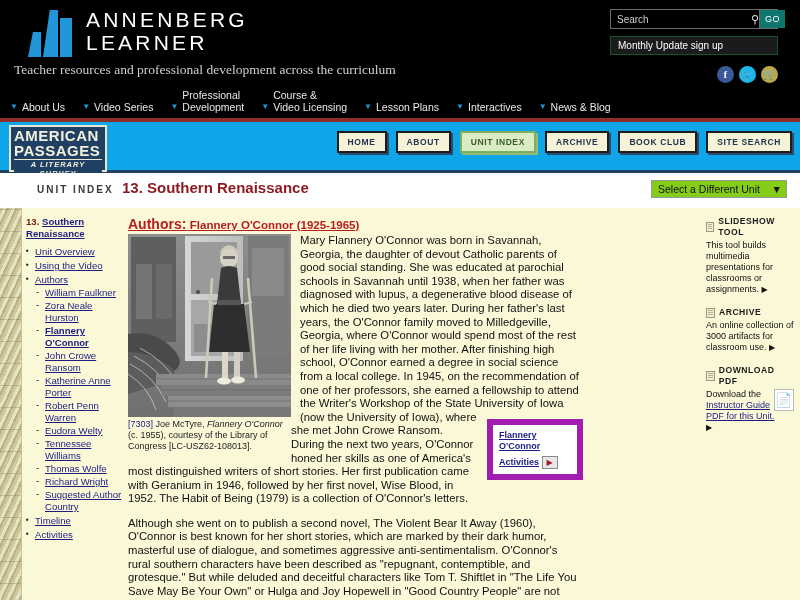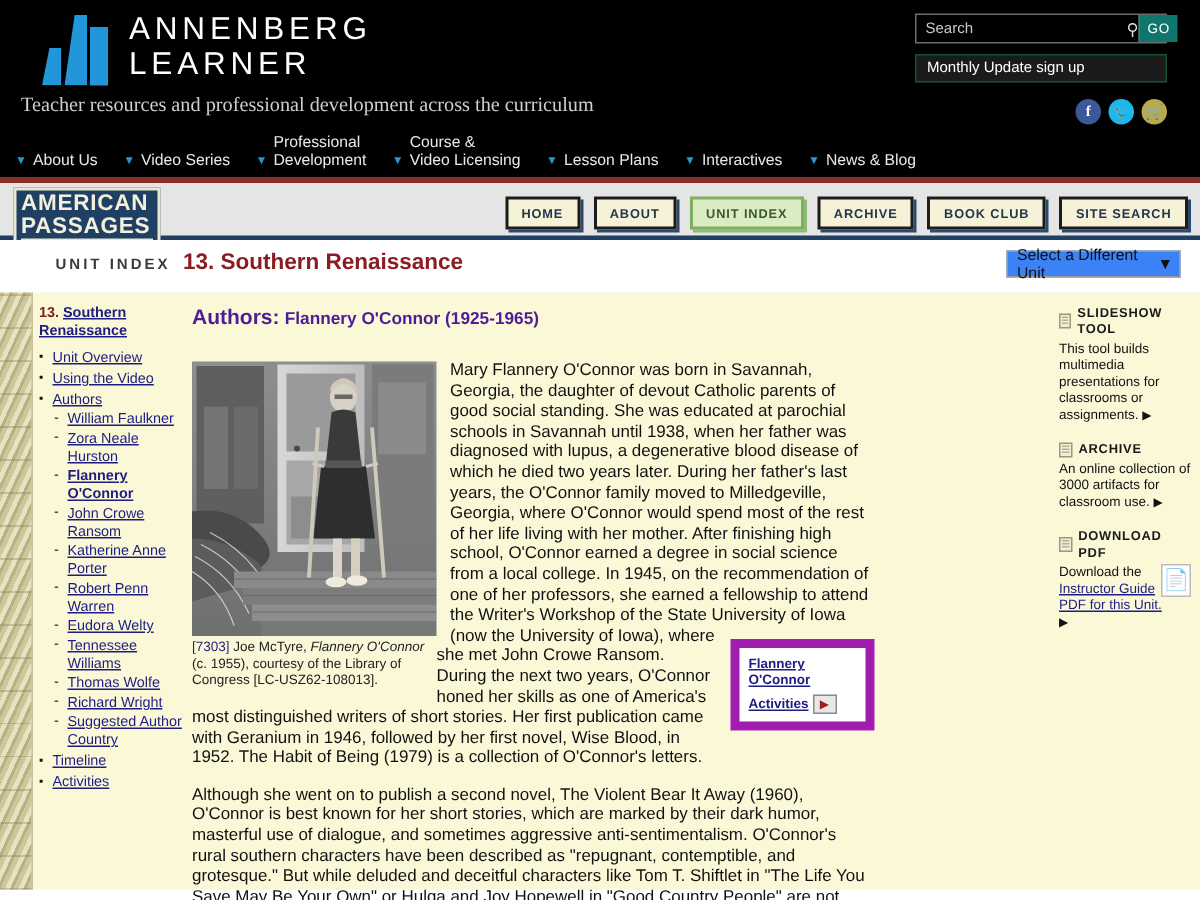--- a/index.html
+++ b/index.html
@@ -55,21 +55,21 @@
   .mainnav .item {
     color:#e8e8e8; font-size:10.5px; display:flex; align-items:flex-end;
     margin-right:17px; cursor:pointer; line-height:11.5px;
   }
   .caret { color:#2196d9; font-size:8px; margin-right:4px; margin-bottom:1px; }
   .mainnav .lbl { white-space:pre-line; }
 
   .redline { height:4px; background:#8c2f28; }
 
   
-  .ap-band { background:#e5e5e5; height:38px; position:relative; border-bottom:3px solid #1f3f63; }
+  .ap-band { background:#0ea5e9; height:51px; position:relative; border-bottom:3px solid #1f3f63; }
   .ap-logo {
     position:absolute; left:9px; top:3px; width:98px; height:47px;
     background:#1f3f63; border:2px solid #e9e7cf; padding:2px 3px;
     font-family:"Liberation Sans", sans-serif; color:#f2f0dc;
   }
   .ap-logo .l1 { font-size:15px; font-weight:bold; letter-spacing:.5px; line-height:14px; }
   .ap-logo .l2 { font-size:15px; font-weight:bold; letter-spacing:.5px; line-height:15px; }
   .ap-logo .l3 { font-size:7.5px; font-style:italic; font-weight:bold; letter-spacing:1px;
                  background:#1f3f63; border-top:1px solid #e9e7cf; margin-top:1px; text-align:center;}
   .ap-tabs { position:absolute; right:8px; top:9px; display:flex; gap:9px; }
@@ -84,22 +84,22 @@
   .title-row { height:35px; background:#fff; position:relative; }
   .unit-index-lbl {
     position:absolute; left:37px; top:11px; font-size:10px; font-weight:bold;
     letter-spacing:2px; color:#3a3a3a;
   }
   .page-title {
     position:absolute; left:122px; top:6px; font-size:15px; font-weight:bold;
     color:#8c1c22; font-family:"Liberation Sans", sans-serif;
   }
   .unit-select {
-    position:absolute; right:13px; top:7px; width:116px; height:18px;
-    background:#3b82f6; border:1px solid #9a9a9a; font-size:10.5px;
+    position:absolute; right:13px; top:7px; width:136px; height:18px;
+    background:#84cc16; border:1px solid #9a9a9a; font-size:10.5px;
     color:#111; display:flex; align-items:center; justify-content:space-between;
     padding:0 4px 0 6px; cursor:pointer;
   }
 
   
   .page-body { position:relative; background:#fbf8d8; height:398px; }
   .left-deco {
     position:absolute; left:0; top:0; width:22px; height:100%;
     background:
       repeating-linear-gradient(115deg, #cfc79a 0 3px, #e7e2c2 3px 6px, #b9b184 6px 8px),
@@ -116,21 +116,21 @@
   .sidebar ul { list-style:none; margin:0; padding:0; }
   .sidebar > ul > li { margin:0 0 2px 0; padding-left:9px; position:relative; line-height:12px; }
   .sidebar > ul > li:before{ content:"\25AA"; position:absolute; left:0; top:-1px; color:#111; font-size:8px;}
   .sidebar ul ul { margin:1px 0 2px 0; }
   .sidebar ul ul li { padding-left:10px; position:relative; line-height:12px; margin-bottom:1px;}
   .sidebar ul ul li:before{ content:"-"; position:absolute; left:1px; top:-1px; color:#111;}
   .sidebar a { color:#1d1d82; text-decoration:underline; cursor:pointer; }
   .sidebar a.current { font-weight:bold; }
 
   .content { position:absolute; left:128px; top:8px; width:455px; }
-  .authors-head { font-size:12.5px; color:#4c1d95; margin-bottom:22px; }
+  .authors-head { font-size:12.5px; color:#b91c1c; margin-bottom:2px;text-decoration:underline; }
   .authors-head b { font-size:14px; }
   .authors-head .nm { font-weight:bold; font-size:11.5px; }
 
   .photo {
     float:left; width:163px; height:183px; margin:0 9px 2px 0;
     background:#9b9b9b; position:relative; overflow:hidden;
   }
   .caption { float:left; clear:left; width:163px; font-size:9px; color:#222; line-height:11px; margin-bottom:6px;}
   .caption a { color:#1d1d82; }
   .caption i { font-style:italic; }

